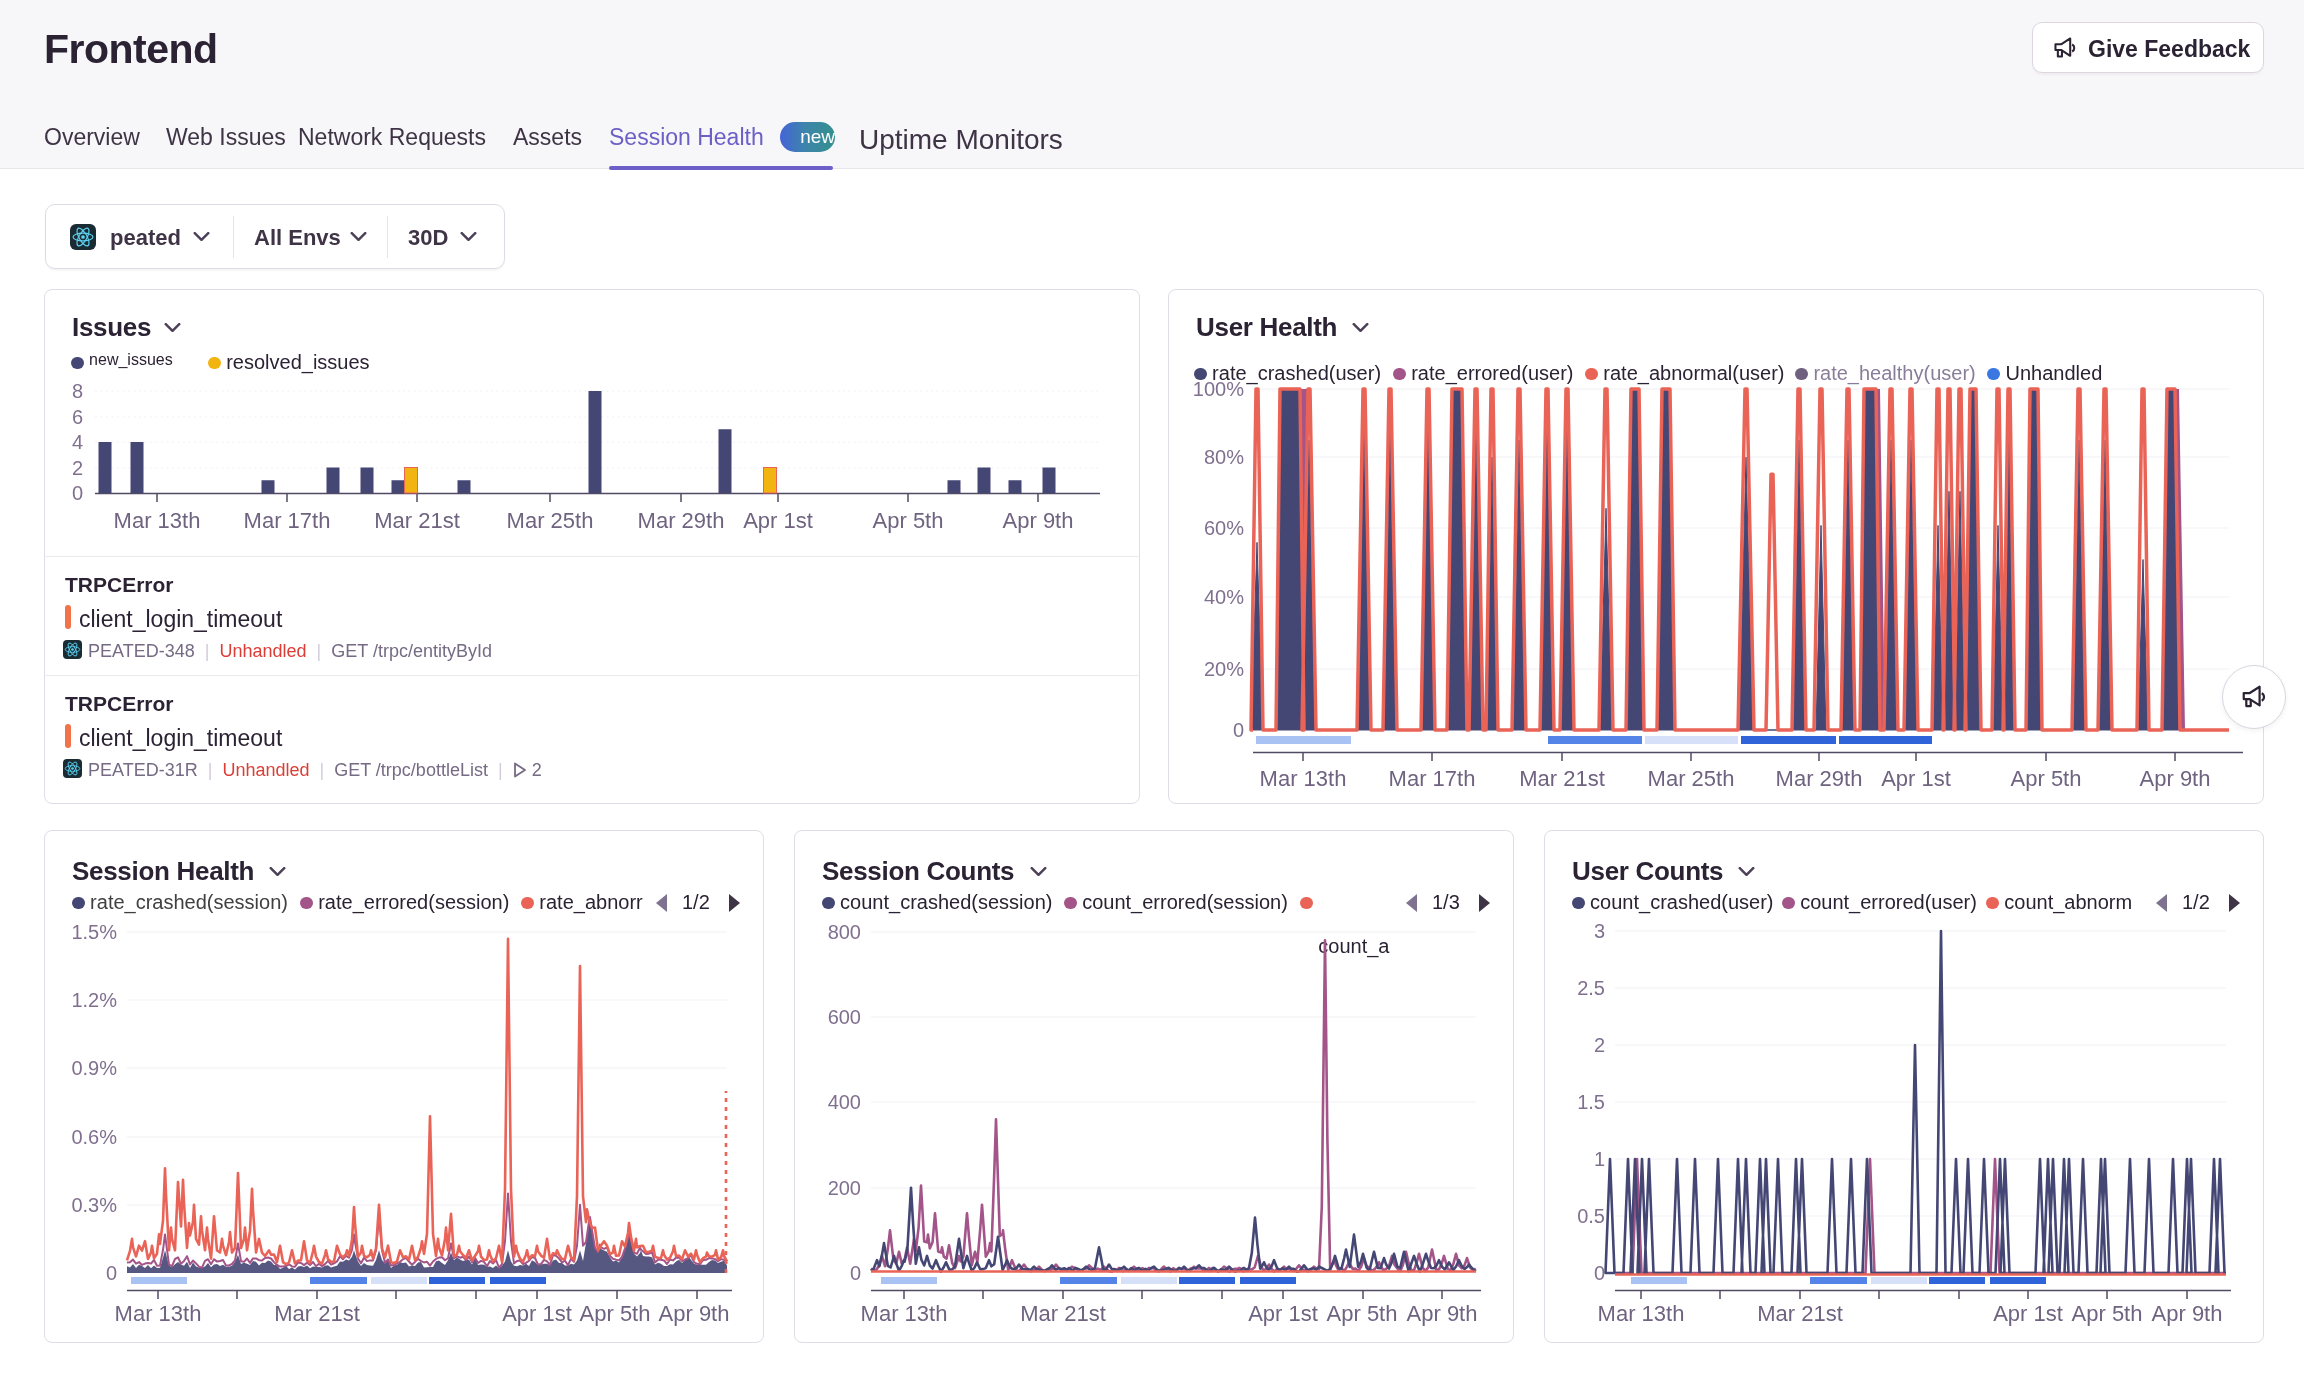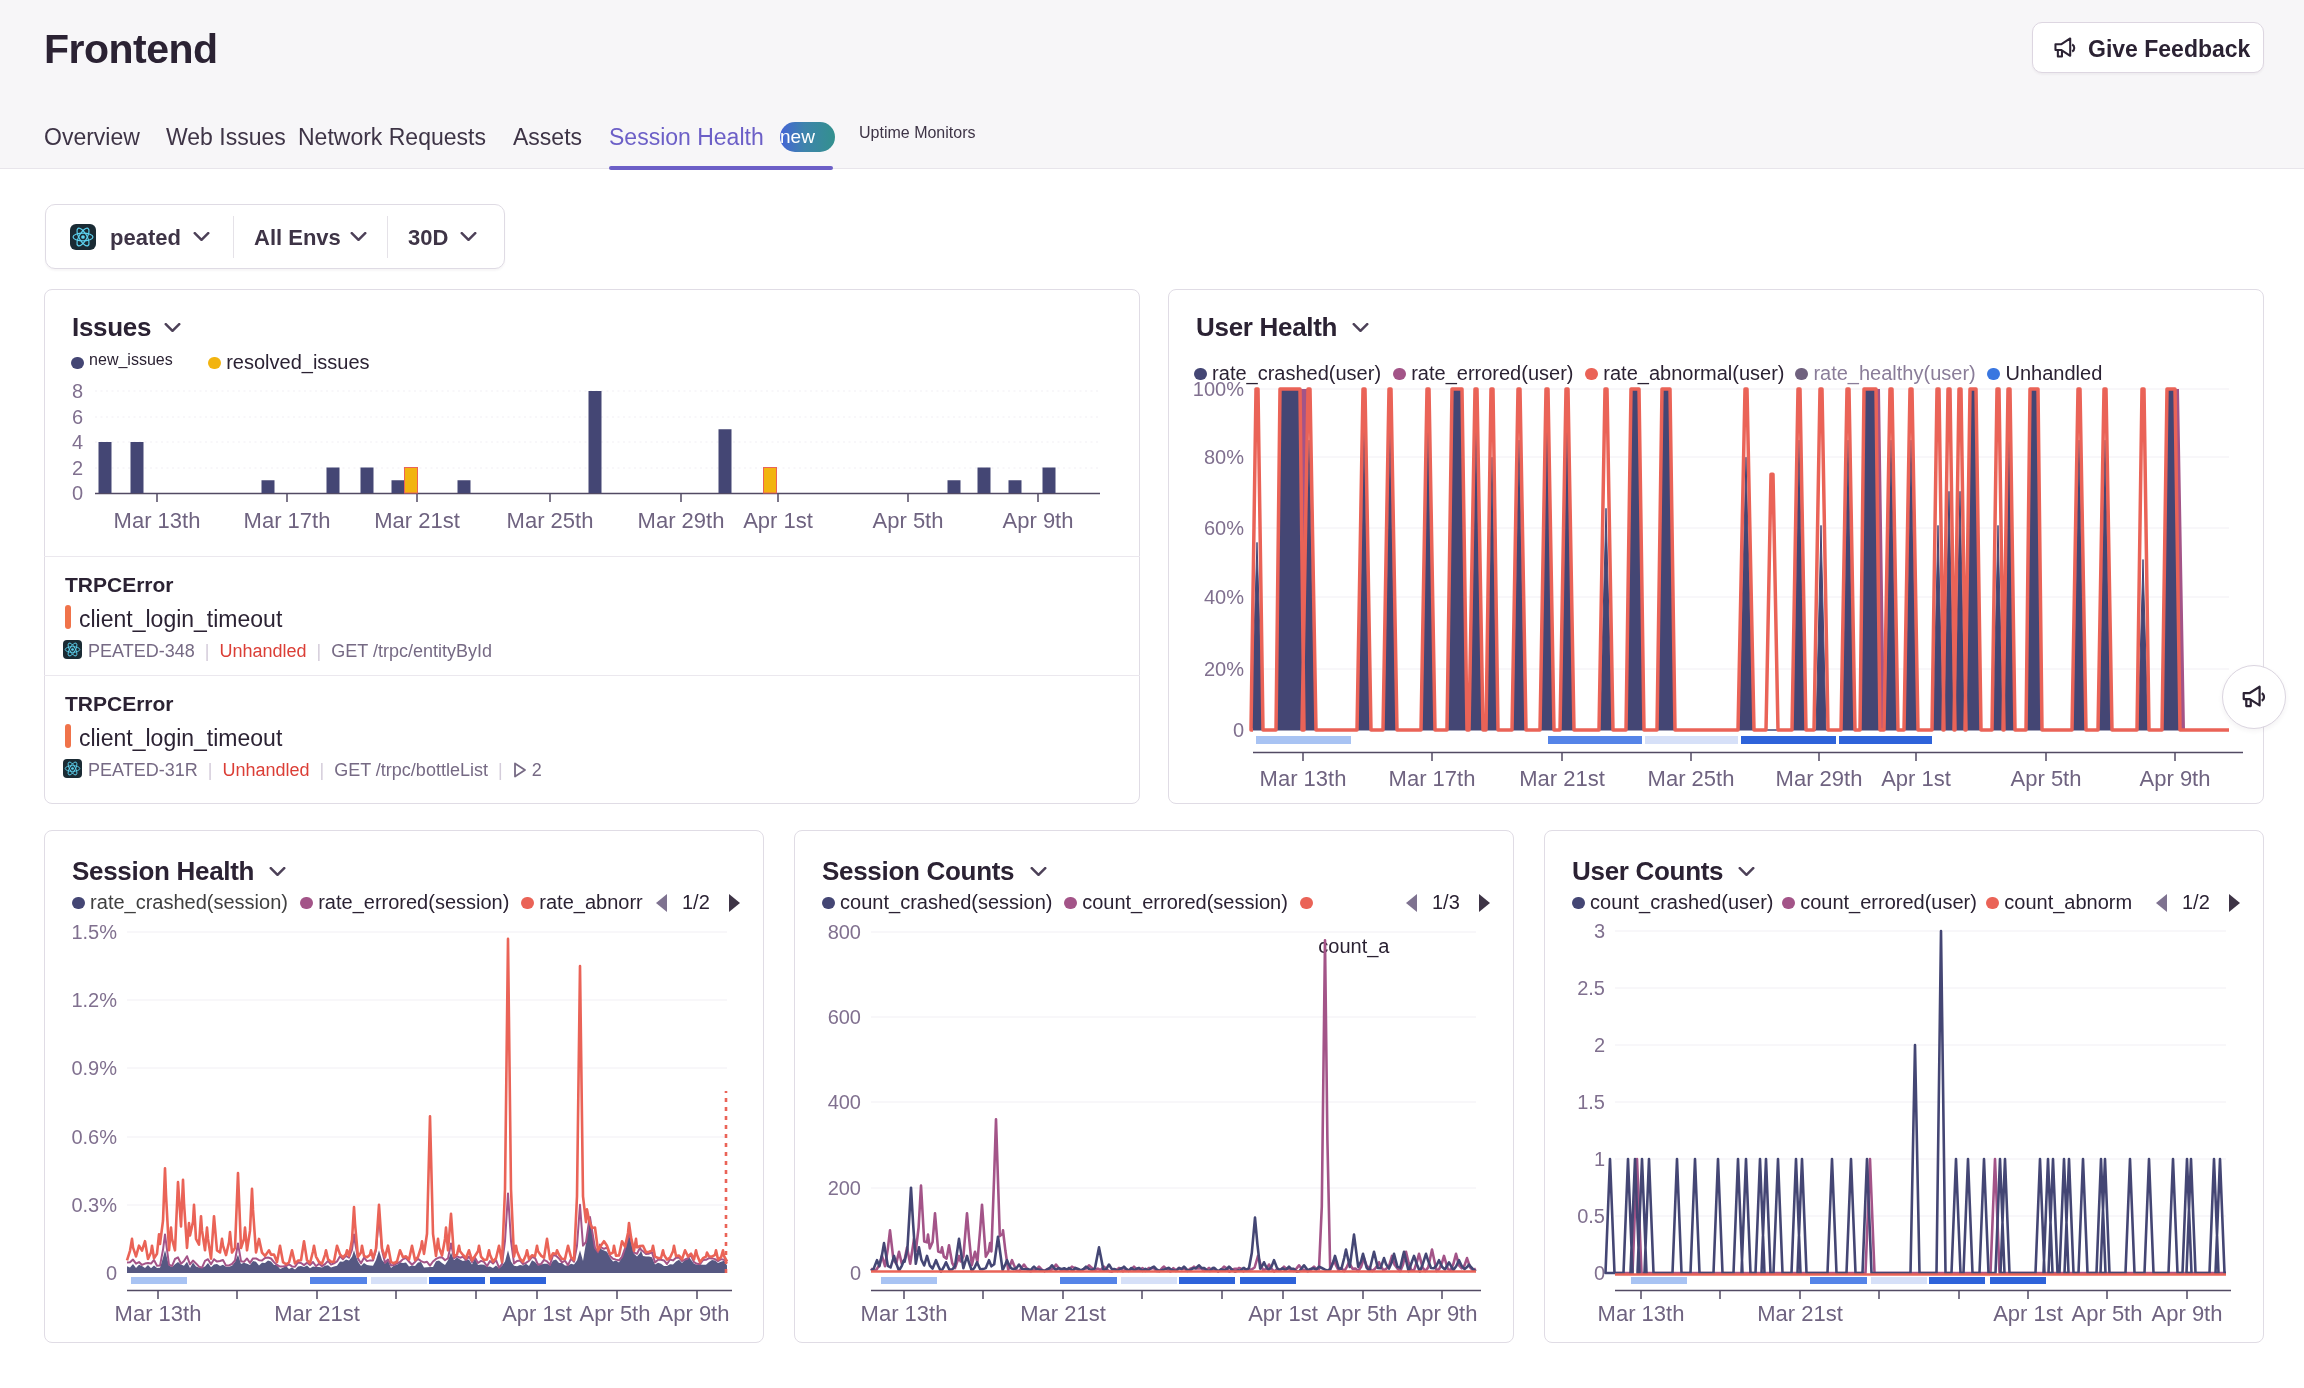--- a/index.html
+++ b/index.html
@@ -7,22 +7,22 @@
 .ptitle{position:absolute;font-size:26px;font-weight:bold;color:#2B2233;letter-spacing:-0.3px}
 svg text{font-family:"Liberation Sans",sans-serif}
 </style></head><body>
 <div class="abs" style="left:0;top:0;width:2304px;height:169px;background:#F7F6F8;border-bottom:1px solid #E8E5EB"></div>
 <div class="abs" style="left:44px;top:26px;font-size:41px;font-weight:bold;color:#2B2233;letter-spacing:-0.5px">Frontend</div>
 <div class="abs" style="left:44px;top:124px;font-size:23px;color:#3E3446">Overview</div>
 <div class="abs" style="left:166px;top:124px;font-size:23px;color:#3E3446">Web Issues</div>
 <div class="abs" style="left:298px;top:124px;font-size:23px;color:#3E3446">Network Requests</div>
 <div class="abs" style="left:513px;top:124px;font-size:23px;color:#3E3446">Assets</div>
 <div class="abs" style="left:609px;top:124px;font-size:23px;color:#6C5FC7">Session Health</div>
-<div class="abs" style="left:859px;top:124px;font-size:16px;color:#3E3446">Uptime Monitors</div>
-<div class="abs" style="left:780px;top:122px;width:55px;height:30px;border-radius:15px;background:linear-gradient(90deg,#4564D7,#3E84AB 45%,#33908E);color:#fff;font-size:19px;text-align:left;line-height:29px">new</div>
+<div class="abs" style="left:859px;top:124px;font-size:28px;color:#3E3446">Uptime Monitors</div>
+<div class="abs" style="left:780px;top:122px;width:55px;height:30px;border-radius:15px;background:linear-gradient(90deg,#4564D7,#3E84AB 45%,#33908E);color:#fff;font-size:19px;text-align:right;line-height:29px">new</div>
 <div class="abs" style="left:609px;top:166px;width:224px;height:4px;border-radius:2px;background:#6C5FC7"></div>
 <div class="abs" style="left:2032px;top:22px;width:232px;height:51px;background:#fff;border:1px solid #DDD6E1;border-radius:10px;box-shadow:0 2px 2px rgba(43,34,51,0.04)"></div>
 <svg width="26" height="26" viewBox="0 0 24 24" style="position:absolute;left:2052px;top:35px">
     <g fill="none" stroke="#2B2233" stroke-width="1.9" stroke-linejoin="round">
       <path d="M3.2 8.6 h5.2 l8.4 -5.4 v16 l-8.4 -5.4 h-5.2 z"></path>
       <path d="M5.4 14.2 v5.6 h3.8 v-5.6"></path>
       <path d="M18.6 8.8 a3.6 3.6 0 0 1 0 6.4"></path>
     </g>
   </svg>
 <div class="abs" style="left:2088px;top:36px;font-size:23px;font-weight:bold;color:#2B2233">Give Feedback</div>

